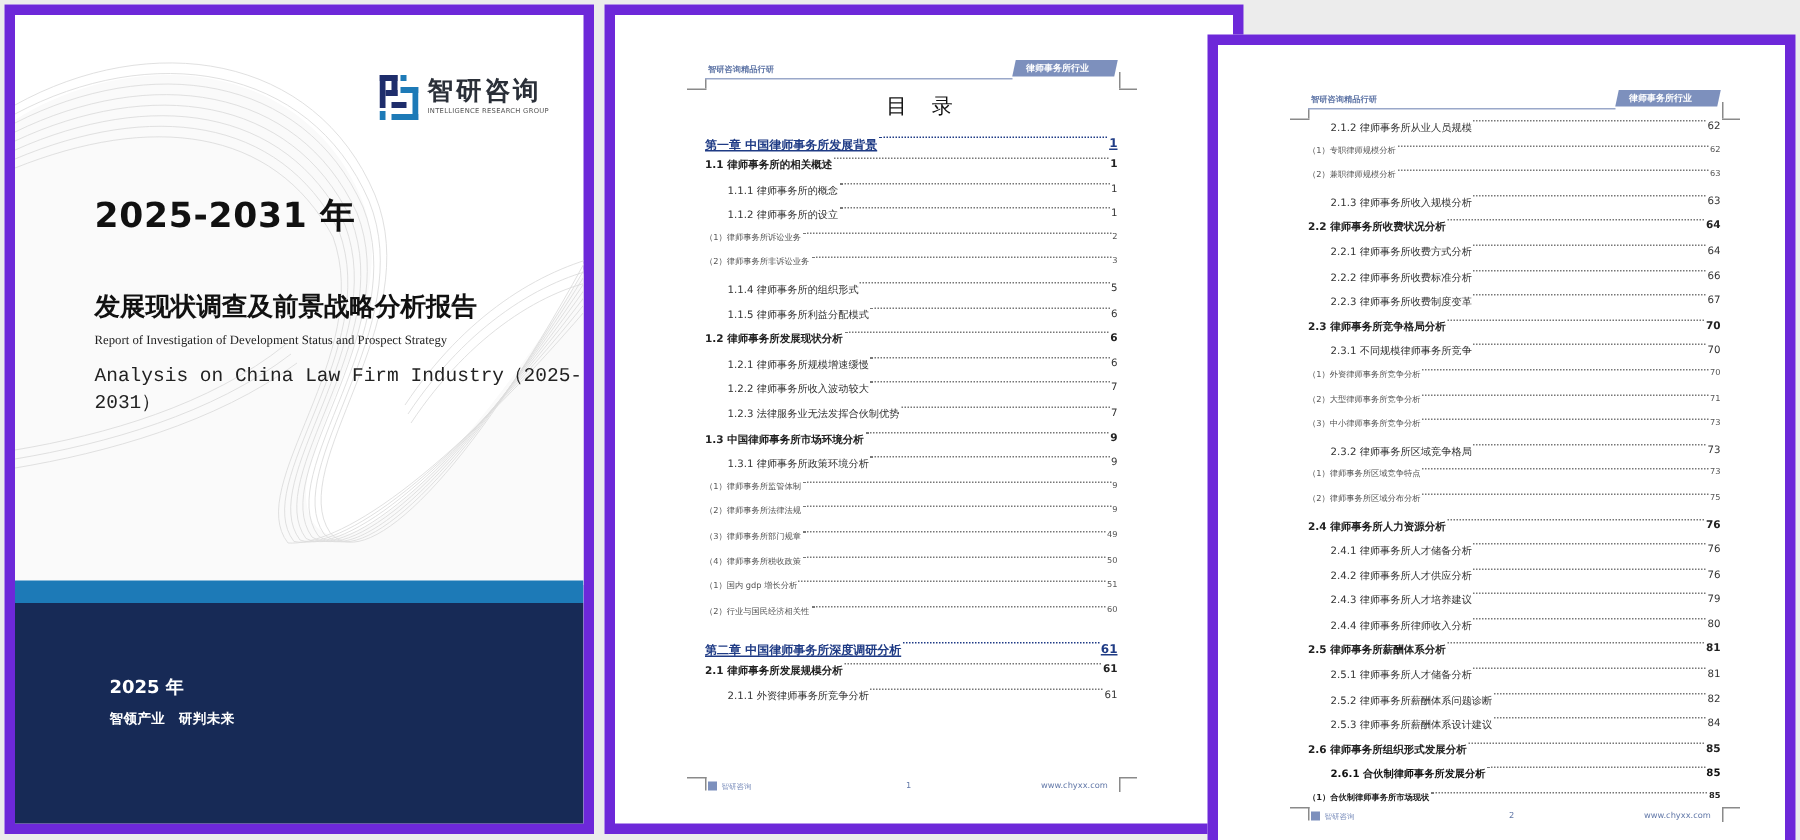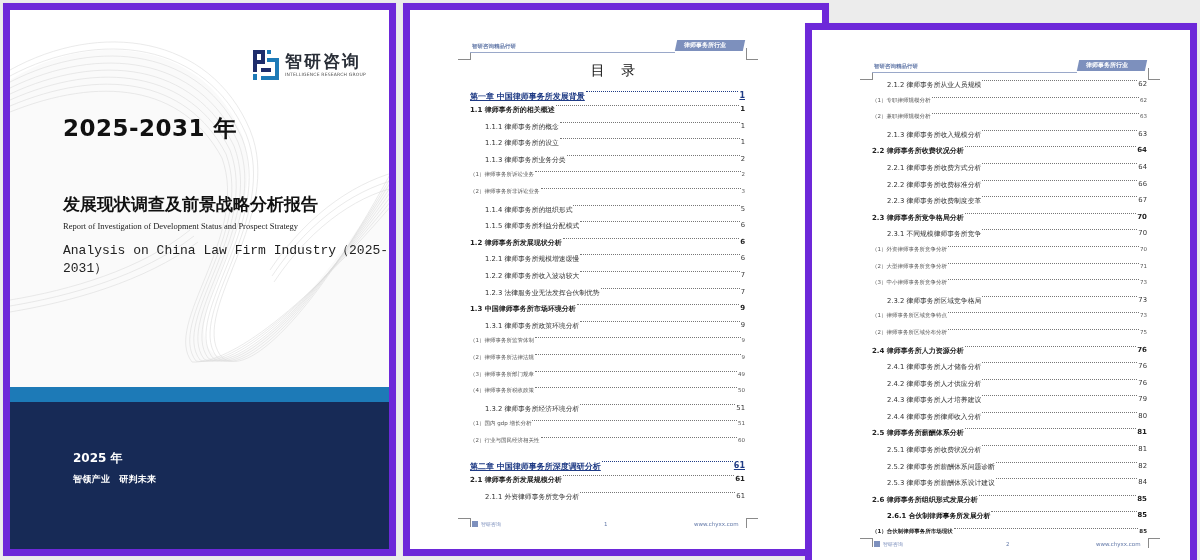--- a/index.html
+++ b/index.html
@@ -12,21 +12,21 @@
   #toc2 { left: 805px; width: 392px; margin-top: 20px; }
 
   
   .cover-wave { position: absolute; left: 0; top: 0; width: 393px; height: 380px; }
   .logo { position: absolute; left: 243px; top: 40px; display: flex; align-items: center; }
   .logo-mark { width: 26px; height: 30px; position: relative; margin-right: 6px; }
   .logo-text-wrap { display: flex; flex-direction: column; }
   .logo-cn { font-size: 17px; color: #2a2f38; letter-spacing: 2px; line-height: 19px; font-weight: bold; }
   .logo-en { font-size: 4.5px; color: #555; letter-spacing: 0.2px; line-height: 7px; }
 
-  .cover-years { position: absolute; left: 53px; top: 103px; font-size: 23px; font-weight: bold; color: #111; letter-spacing: 0.5px; }
+  .cover-years { position: absolute; left: 53px; top: 118px; font-size: 23px; font-weight: bold; color: #111; letter-spacing: 0.5px; }
   .cover-title1 { position: absolute; left: 53px; top: 161px; font-size: 17px; font-weight: bold; color: #111; }
   .cover-title2 { position: absolute; left: 53px; top: 183px; font-size: 17px; font-weight: bold; color: #111; }
   .cover-en1 { position: absolute; left: 53px; top: 211px; font-size: 8.5px; color: #222; font-family: Liberation Serif, serif; }
   .cover-en2 { position: absolute; left: 53px; top: 231px; font-size: 13px; color: #222; font-family: Liberation Mono, monospace; }
 
   .cover-stripe { position: absolute; left: 0; top: 377px; width: 100%; height: 15px; background: #1d7ab7; }
   .cover-navy { position: absolute; left: 0; top: 392px; width: 100%; height: 161px; background: #172a56; }
   .cover-year { position: absolute; left: 63px; top: 440px; font-size: 12px; font-weight: bold; color: #fff; }
   .cover-slogan { position: absolute; left: 63px; top: 463px; font-size: 9px; font-weight: bold; color: #fff; letter-spacing: 0.3px; }
   .cover-slogan span { margin-right: 9px; }
@@ -158,31 +158,26 @@
       <div class="row l2">
         <span class="lbl">1.1.1 律师事务所的概念</span>
         <span class="dots"></span>
         <span class="pg">1</span>
       </div>
       <div class="row l2">
         <span class="lbl">1.1.2 律师事务所的设立</span>
         <span class="dots"></span>
         <span class="pg">1</span>
       </div>
-      <div class="row l2">
-        <span class="lbl">1.1.3 律师事务所业务分类</span>
+      <div class="row l3">
+        <span class="lbl">（1）律师事务所诉讼业务</span>
         <span class="dots"></span>
         <span class="pg">2</span>
       </div>
       <div class="row l3">
-        <span class="lbl">（1）律师事务所诉讼业务</span>
-        <span class="dots"></span>
-        <span class="pg">2</span>
-      </div>
-      <div class="row l3">
         <span class="lbl">（2）律师事务所非诉讼业务</span>
         <span class="dots"></span>
         <span class="pg">3</span>
       </div>
       <div class="row l2">
         <span class="lbl">1.1.4 律师事务所的组织形式</span>
         <span class="dots"></span>
         <span class="pg">5</span>
       </div>
       <div class="row l2">
@@ -232,25 +227,20 @@
       </div>
       <div class="row l3">
         <span class="lbl">（3）律师事务所部门规章</span>
         <span class="dots"></span>
         <span class="pg">49</span>
       </div>
       <div class="row l3">
         <span class="lbl">（4）律师事务所税收政策</span>
         <span class="dots"></span>
         <span class="pg">50</span>
-      </div>
-      <div class="row l2">
-        <span class="lbl">1.3.2 律师事务所经济环境分析</span>
-        <span class="dots"></span>
-        <span class="pg">51</span>
       </div>
       <div class="row l3">
         <span class="lbl">（1）国内 gdp 增长分析</span>
         <span class="dots"></span>
         <span class="pg">51</span>
       </div>
       <div class="row l3">
         <span class="lbl">（2）行业与国民经济相关性</span>
         <span class="dots"></span>
         <span class="pg">60</span>
@@ -401,21 +391,21 @@
         <span class="lbl">2.4.4 律师事务所律师收入分析</span>
         <span class="dots"></span>
         <span class="pg">80</span>
       </div>
       <div class="row l1">
         <span class="lbl">2.5 律师事务所薪酬体系分析</span>
         <span class="dots"></span>
         <span class="pg">81</span>
       </div>
       <div class="row l2">
-        <span class="lbl">2.5.1 律师事务所收费状况分析</span>
+        <span class="lbl">2.5.1 律师事务所人才储备分析</span>
         <span class="dots"></span>
         <span class="pg">81</span>
       </div>
       <div class="row l2">
         <span class="lbl">2.5.2 律师事务所薪酬体系问题诊断</span>
         <span class="dots"></span>
         <span class="pg">82</span>
       </div>
       <div class="row l2">
         <span class="lbl">2.5.3 律师事务所薪酬体系设计建议</span>

